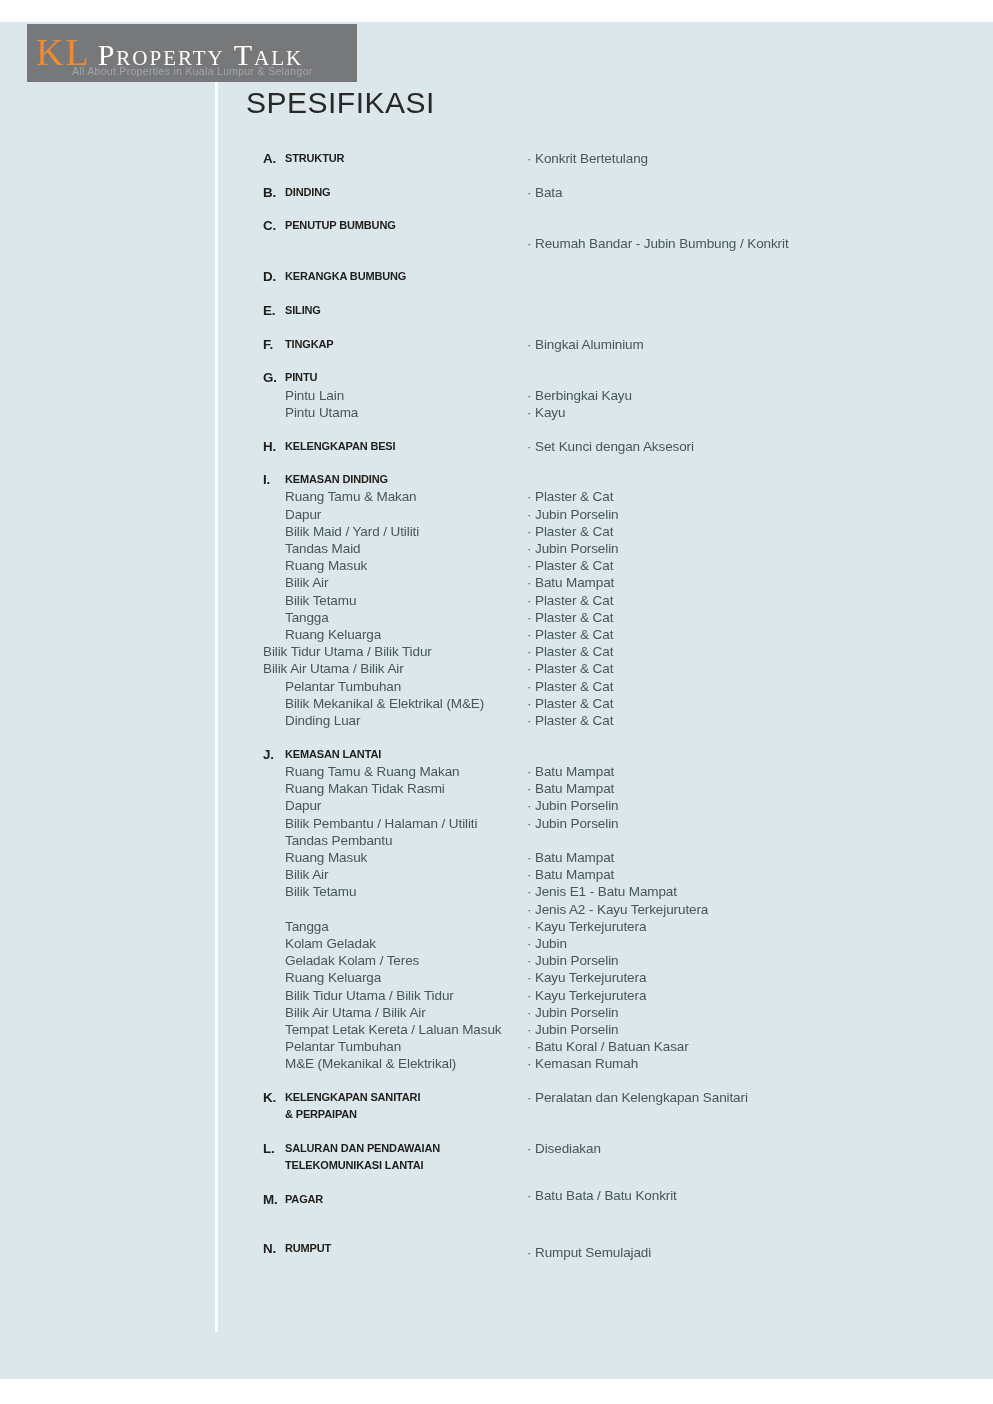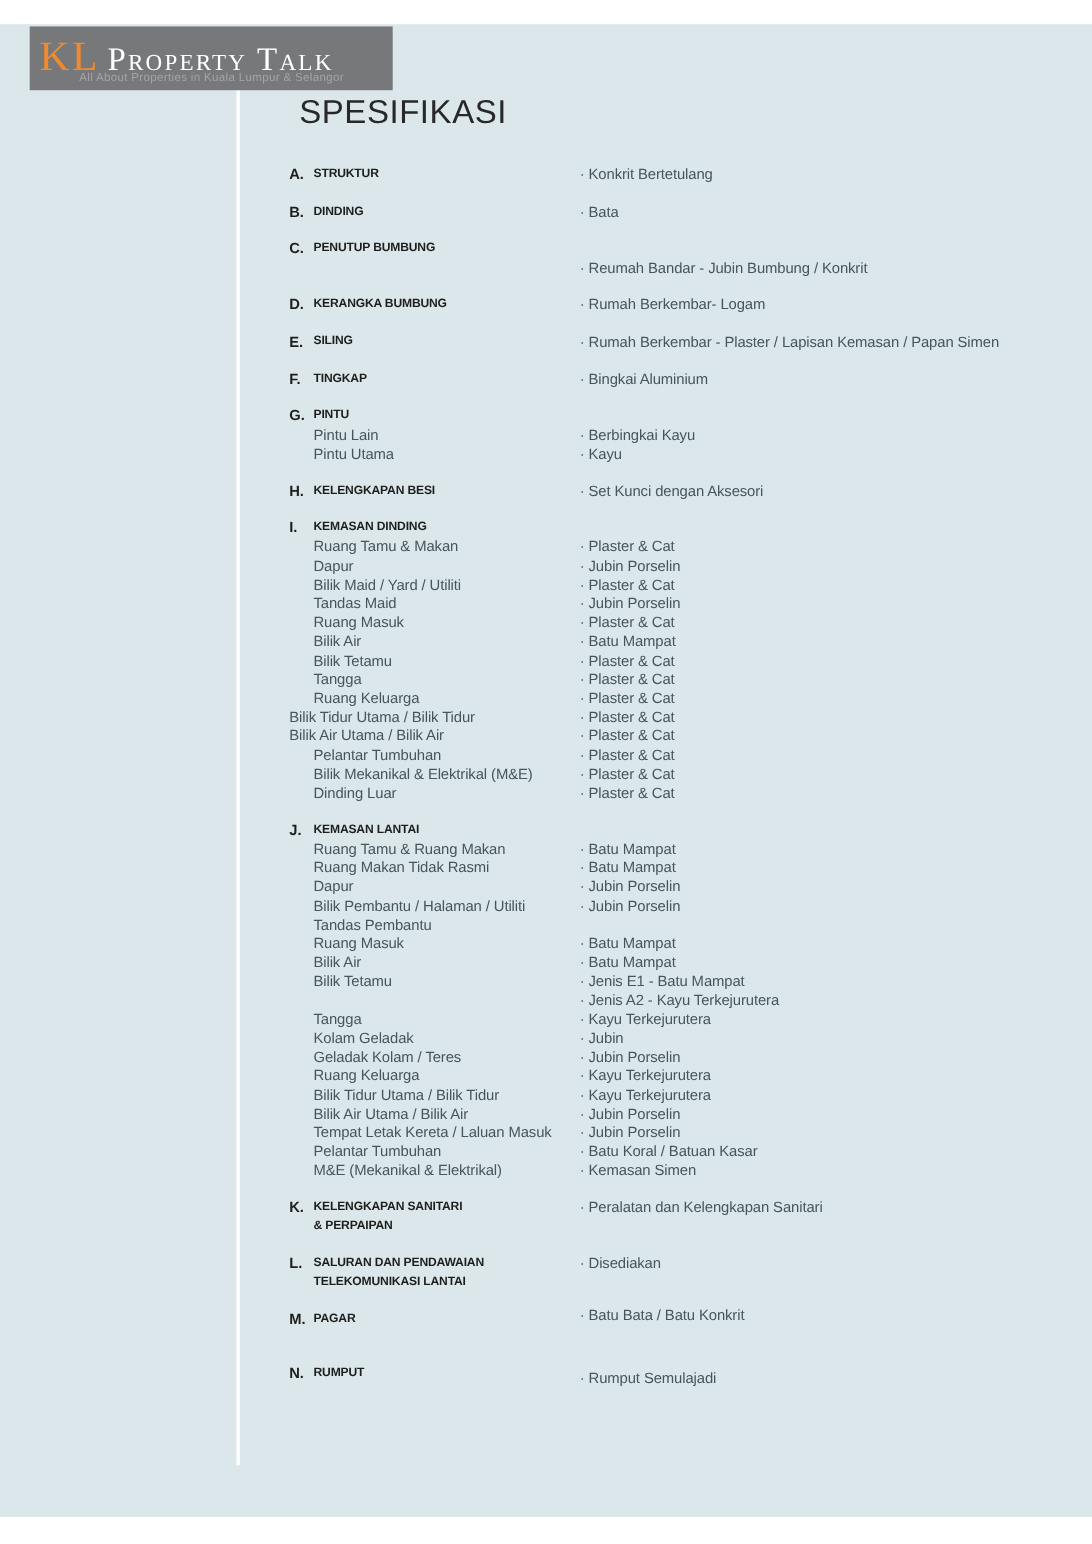--- a/index.html
+++ b/index.html
@@ -25,21 +25,21 @@
     white-space:nowrap;
     font-family:"Liberation Serif","DejaVu Serif",serif;
   }
   .logo-kl   { font-size:38px; color:#ee8a2f; letter-spacing:2px; }
   .logo-name { font-size:30px; color:#ffffff; font-variant:small-caps; letter-spacing:2px; margin-left:7px; }
   .logo-tag  {
     position:absolute; left:45px; top:41px; font-size:10.5px;
     color:#a3a5a8; letter-spacing:0.3px; white-space:nowrap;
   }
   .page-title {
-    position:absolute; left:272px; top:86px;
+    position:absolute; left:246px; top:86px;
     font-size:30px; font-weight:300; color:#282828; letter-spacing:0.5px;
   }
   .content { position:absolute; left:263px; top:150px; width:715px; }
   .section { margin-bottom:16.5px; }
   .section.extra-gap { padding-top:15.5px; }
   .row {
     display:flex; line-height:17.2px; font-size:13.5px;
     color:#46565d; letter-spacing:-0.1px;
   }
   .left  { width:264px; flex:0 0 264px; display:flex; }
@@ -98,33 +98,31 @@
         <div class="left"></div>
         <div class="right"><span class="val">Reumah Bandar - Jubin Bumbung / Konkrit</span></div>
       </div>
     </div>
     <div class="section">
       <div class="row">
         <div class="left">
           <span class="letter">D.</span>
           <span class="heading">KERANGKA BUMBUNG</span>
         </div>
-        <div class="right"><span class="val">Rumah Berkembar- Logam</span></div>
       </div>
       <div class="row">
         <div class="left"></div>
       </div>
     </div>
     <div class="section">
       <div class="row">
         <div class="left">
           <span class="letter">E.</span>
           <span class="heading">SILING</span>
         </div>
-        <div class="right"><span class="val">Rumah Berkembar - Plaster / Lapisan Kemasan / Papan Simen</span></div>
       </div>
     </div>
     <div class="section">
       <div class="row">
         <div class="left">
           <span class="letter">F.</span>
           <span class="heading">TINGKAP</span>
         </div>
         <div class="right"><span class="val">Bingkai Aluminium</span></div>
       </div>
@@ -388,21 +386,21 @@
           <span class="spacer"></span>
           <span class="label">Pelantar Tumbuhan</span>
         </div>
         <div class="right"><span class="val">Batu Koral / Batuan Kasar</span></div>
       </div>
       <div class="row">
         <div class="left">
           <span class="spacer"></span>
           <span class="label">M&amp;E (Mekanikal &amp; Elektrikal)</span>
         </div>
-        <div class="right"><span class="val">Kemasan Simen</span></div>
+        <div class="right"><span class="val">Kemasan Rumah</span></div>
       </div>
     </div>
     <div class="section">
       <div class="row">
         <div class="left">
           <span class="letter">K.</span>
           <span class="heading">KELENGKAPAN SANITARI</span>
         </div>
         <div class="right"><span class="val">Peralatan dan Kelengkapan Sanitari</span></div>
       </div>

